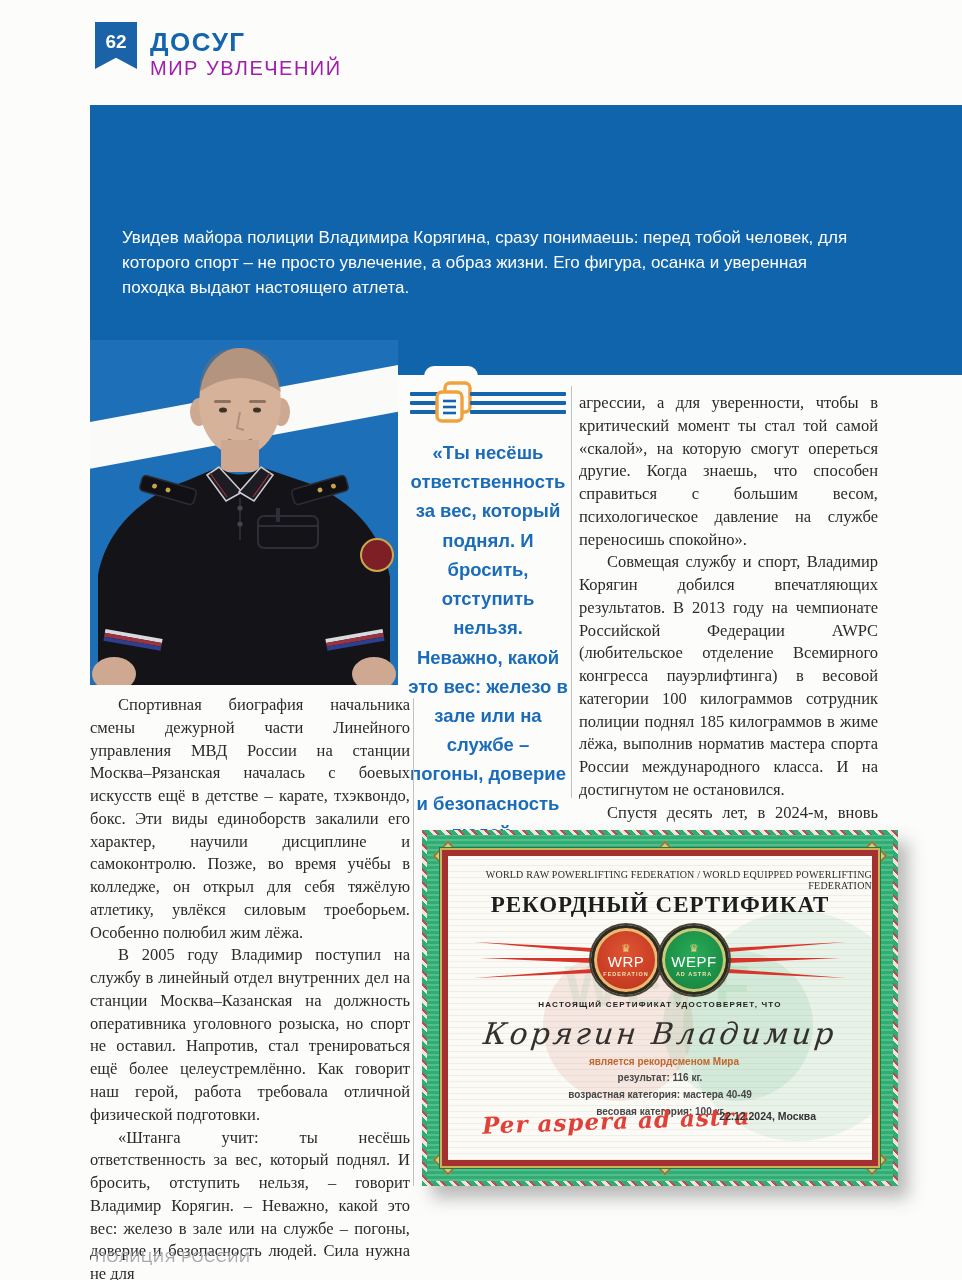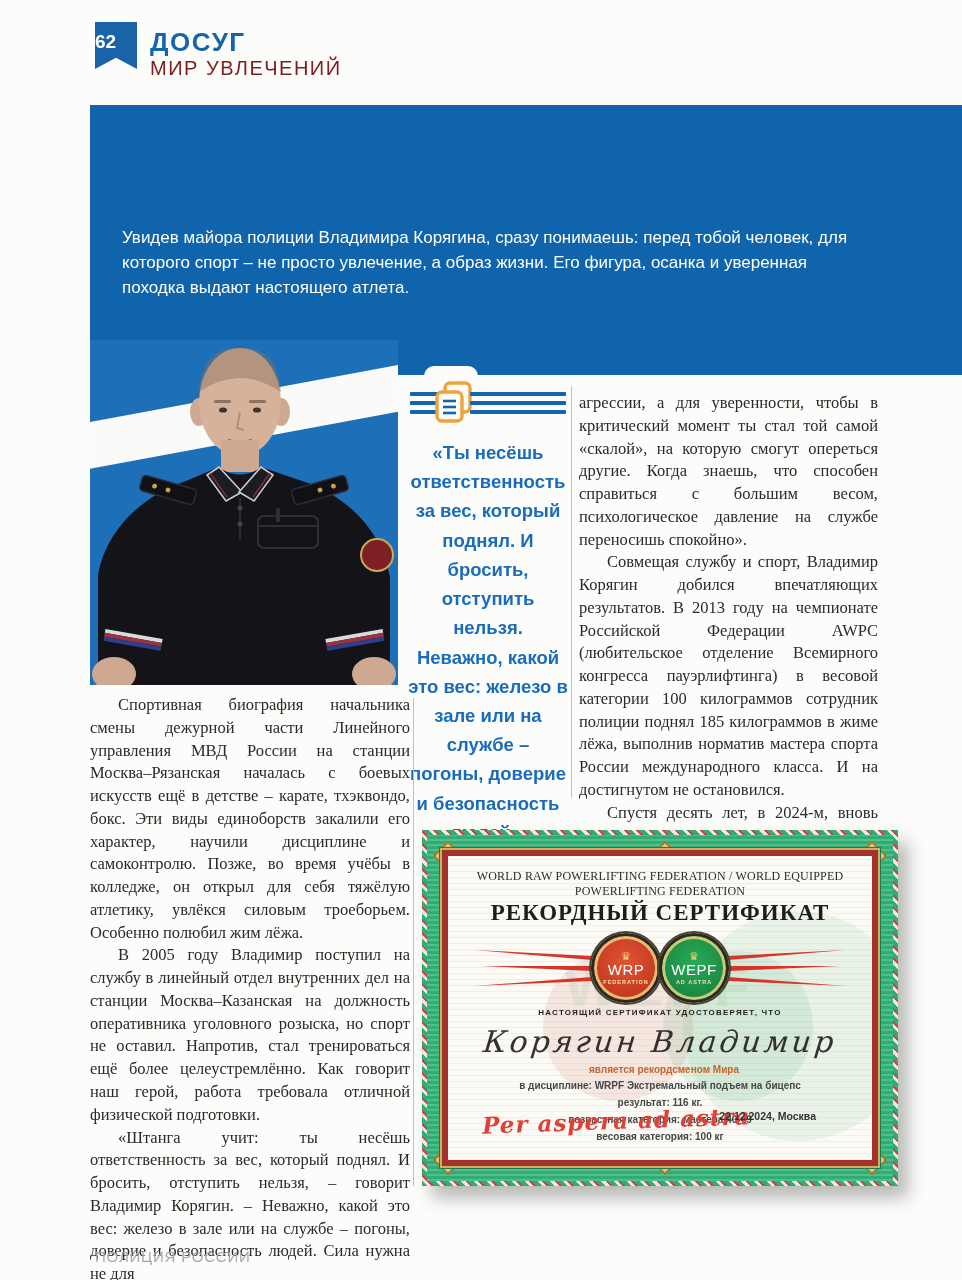--- a/index.html
+++ b/index.html
@@ -9,29 +9,29 @@
     background:#fcfcfa;
     font-family:"Liberation Sans", sans-serif;
     overflow:hidden;
     color:#2c2a28;
   }
   
   .bookmark {
     position:absolute; left:95px; top:22px; width:42px; height:47px;
     background:#1b63a8; color:#fff;
     clip-path:polygon(0 0,100% 0,100% 100%,50% 76%,0 100%);
-    font-size:19px; font-weight:bold; padding-top:9px;
+    font-size:19px; font-weight:bold; text-align:center; padding-top:9px;
   }
   .section-title {
     position:absolute; left:150px; top:27px;
     font-size:26px; font-weight:bold; color:#1565ae; letter-spacing:1.5px;
   }
   .section-sub {
     position:absolute; left:150px; top:57px;
-    font-size:20px; color:#7f1d1d; letter-spacing:1.5px;
+    font-size:20px; color:#a21caf; letter-spacing:1.5px;
   }
   
   .hero {
     position:absolute; left:90px; top:105px; width:872px; height:270px;
     background:#1064ab;
   }
   .hero-title {
     position:absolute; left:32px; top:26px;
     color:#fff; font-size:58px; font-weight:bold; letter-spacing:0.5px;
   }
@@ -113,21 +113,21 @@
   }
   .diamond::after {
     content:""; position:absolute; inset:4px; background:#262626;
     box-shadow:0 0 0 1px #d9c878 inset;
   }
   .d-tl { left:10px; top:10px; } .d-tr { right:10px; top:10px; }
   .d-bl { left:10px; bottom:10px; } .d-br { right:10px; bottom:10px; }
   .d-tc { left:227px; top:10px; } .d-bc { left:227px; bottom:10px; }
   .cert-fed {
     margin-top:13px; font-family:"Liberation Serif", serif;
-    font-size:12px; color:#2b2b2b; letter-spacing:0.2px; position:relative;
+    font-size:10px; color:#2b2b2b; letter-spacing:0.2px; position:relative;text-align:right;
   }
   .cert-title {
     font-family:Liberation Serif, serif; font-size:23px; font-weight:bold;
     color:#1d1d1d; letter-spacing:1px; margin-top:1px; position:relative;
   }
   .medals { position:relative; margin-top:5px; height:74px;
     display:flex; align-items:center; justify-content:center; }
   .rays { flex:0 0 auto; }
   .medal {
     width:70px; height:70px; border-radius:50%;
@@ -319,21 +319,20 @@
           <svg class="rays" width="118" height="44" viewBox="0 0 118 44">
             <polygon points="0,10 118,4 0,14" fill="#d8352a"></polygon>
             <polygon points="0,20 112,20 0,25" fill="#d8352a"></polygon>
             <polygon points="0,31 118,40 0,35" fill="#d8352a"></polygon>
           </svg>
         </div>
         <div class="cert-certifies">НАСТОЯЩИЙ СЕРТИФИКАТ УДОСТОВЕРЯЕТ, ЧТО</div>
         <div class="cert-name">Корягин  Владимир</div>
         <div class="cert-record">является рекордсменом Мира</div>
         <div class="cert-details">
-          <div>в дисциплине: WRPF Экстремальный подъем на бицепс</div>
           <div>результат: 116 кг.</div>
           <div>возрастная категория: мастера 40-49</div>
           <div>весовая категория: 100 кг</div>
         </div>
         <div class="cert-motto">Per aspera ad astra</div>
         <div class="cert-date">22.12.2024,  Москва</div>
       </div>
     </div>
   </div>
 </div>

